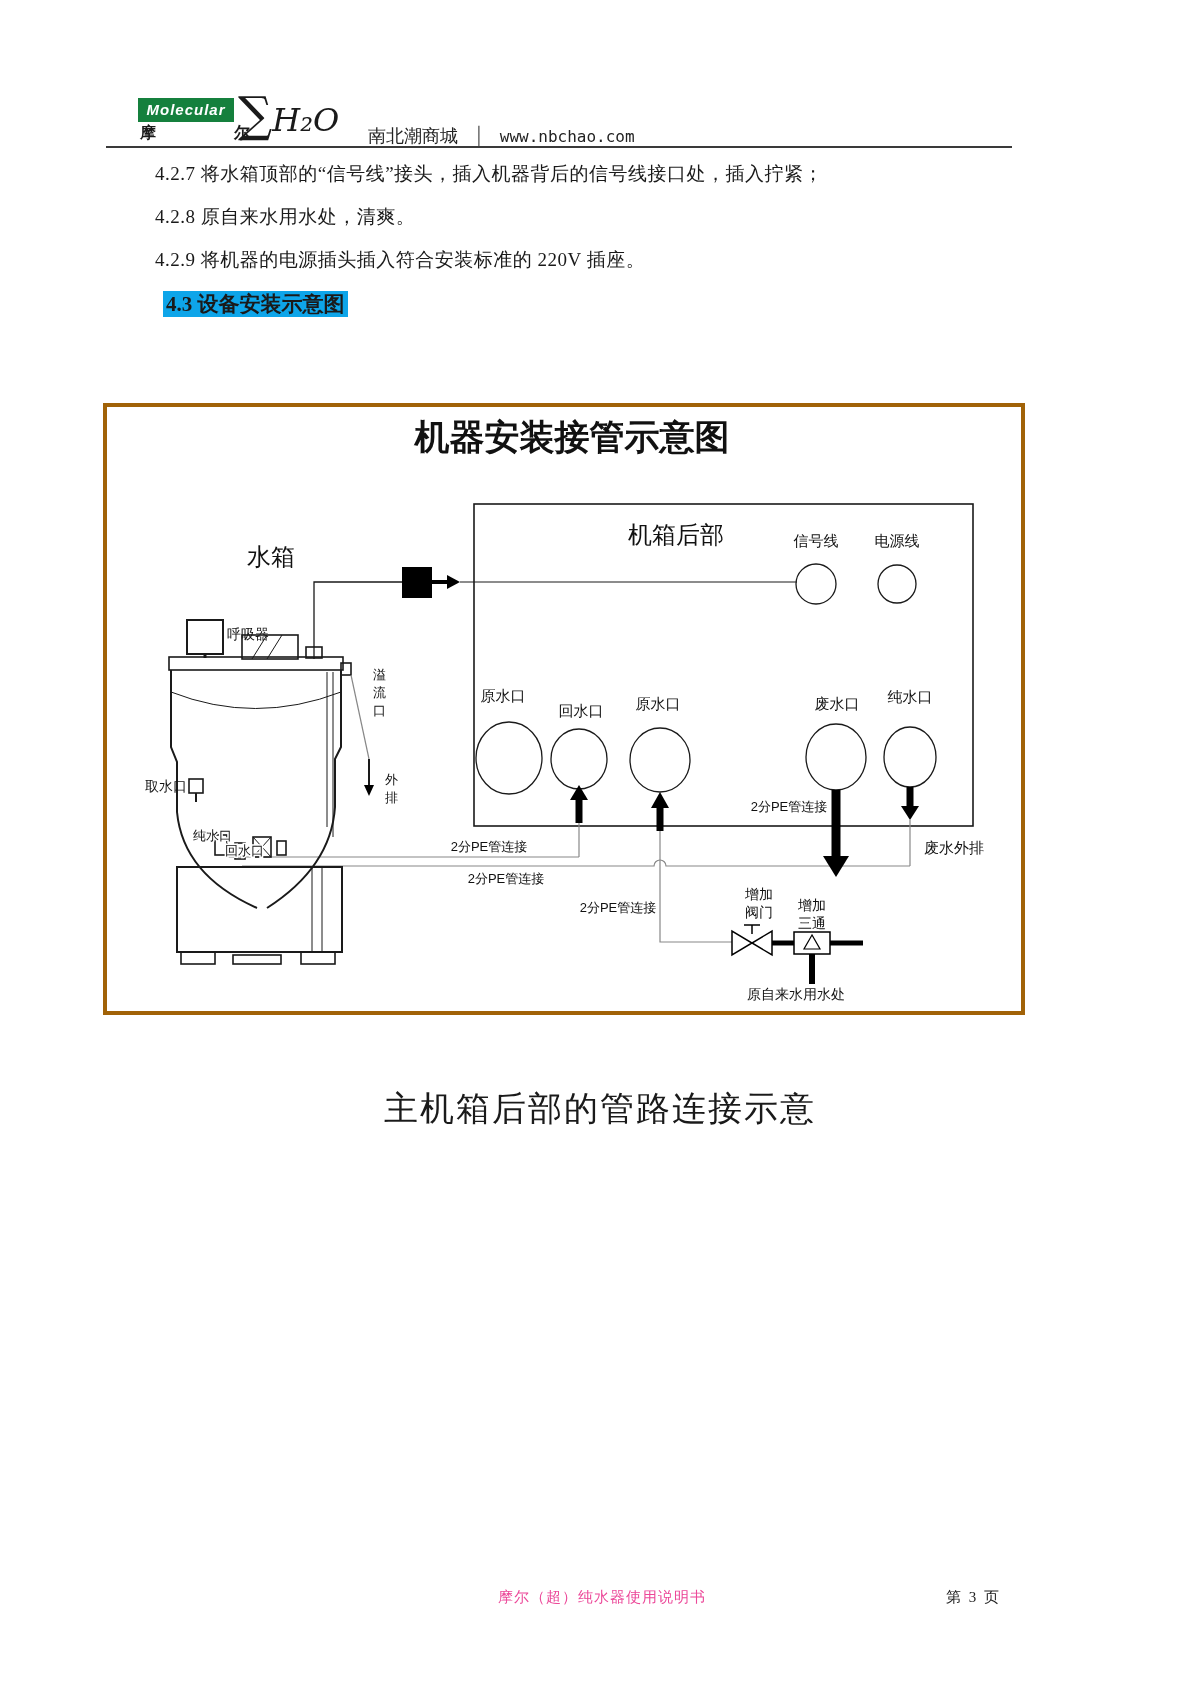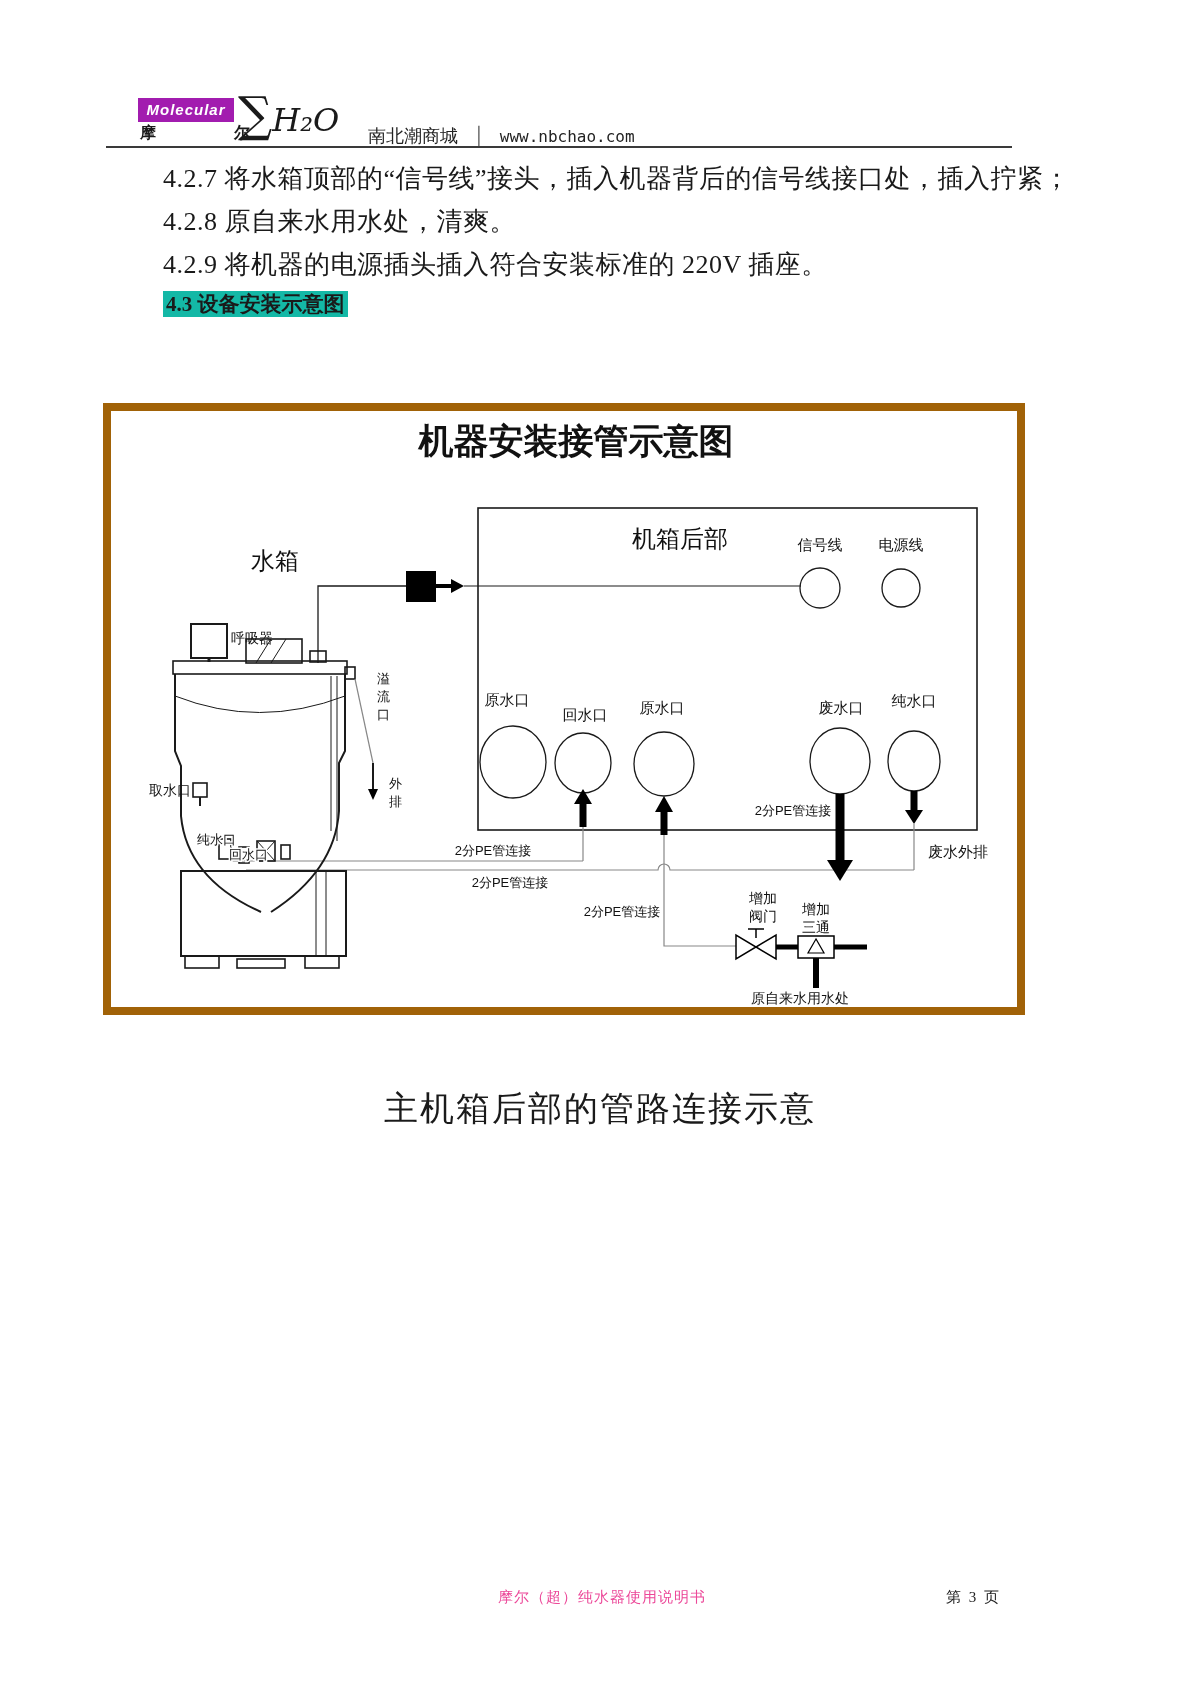--- a/index.html
+++ b/index.html
@@ -5,41 +5,41 @@
   html,body{margin:0;padding:0;}
   body{
     width:1200px;height:1697px;background:#ffffff;position:relative;
     font-family:"Liberation Serif","DejaVu Serif",serif;color:#1a1a1a;
     overflow:hidden;
   }
   .abs{position:absolute;}
 
   
   .logo-wrap{left:138px;top:90px;width:260px;height:62px;}
-  .logo-black{position:absolute;left:0;top:8px;width:96px;height:24px;background:#a21caf;color:#fff;
+  .logo-black{position:absolute;left:0;top:8px;width:96px;height:24px;background:#15803d;color:#fff;
     font-family:"Liberation Sans","DejaVu Sans",sans-serif;font-weight:bold;font-style:italic;
     font-size:15px;line-height:24px;text-align:center;letter-spacing:1px;}
   .logo-cn{position:absolute;left:2px;top:33px;width:110px;display:flex;justify-content:space-between;
     font-weight:bold;font-size:16px;}
   .logo-formula{position:absolute;left:100px;top:0px;white-space:nowrap;font-weight:normal;font-style:italic;
     font-family:"DejaVu Serif",serif;}
   .logo-sigma{font-size:48px;line-height:48px;}
   .logo-h2o{font-size:32px;}
   .site-line{left:368px;top:124px;font-size:18px;color:#222;white-space:nowrap;}
   .site-line .url{font-family:"DejaVu Sans Mono","Liberation Mono",monospace;font-size:16px;}
   .site-line .sep{margin:0 10px;color:#555;}
   .header-rule{left:106px;top:146px;width:906px;height:2px;background:#3a3a3a;}
 
   
-  .para{left:163px;width:880px;font-size:26px;letter-spacing:0.5px;white-space:nowrap;}
+  .para{left:155px;width:880px;font-size:19px;letter-spacing:0.5px;white-space:nowrap;}
   .sec-head{left:163px;top:290px;font-size:21px;font-weight:bold;}
-  .sec-head span{background:#14b8a6;padding:1px 3px;}
+  .sec-head span{background:#0ea5e9;padding:1px 3px;}
 
   
-  .diagram{left:103px;top:403px;width:922px;height:612px;border:8px solid #a16207;box-sizing:border-box;}
+  .diagram{left:103px;top:403px;width:922px;height:612px;border:4px solid #a16207;box-sizing:border-box;}
   svg text{font-family:"Liberation Sans","DejaVu Sans",sans-serif;fill:#111;}
 
   .caption{left:10px;top:1086px;width:1180px;text-align:center;font-size:34px;letter-spacing:2px;}
 
   .footer-left{left:498px;top:1588px;font-size:15px;letter-spacing:1px;color:#ec4899;}
   .footer-right{left:946px;top:1588px;font-size:15px;letter-spacing:2px;color:#222;}
 </style>
 </head>
 <body>
 

